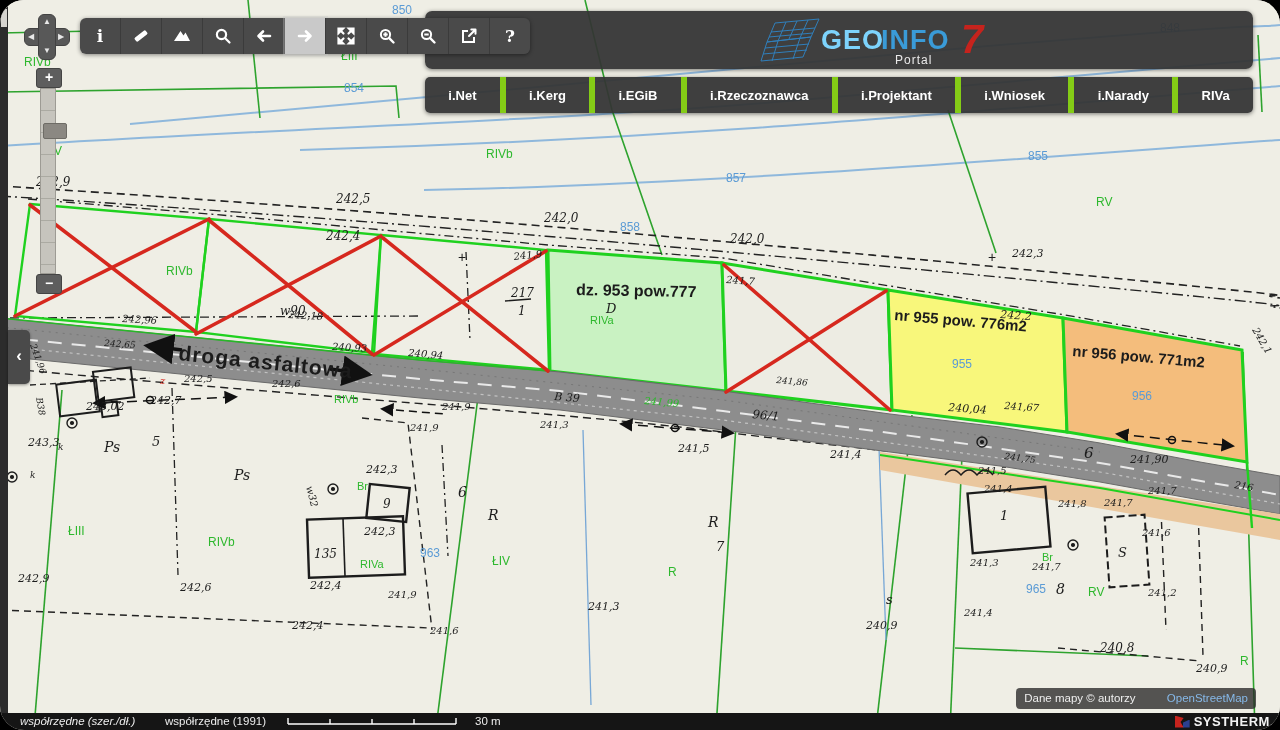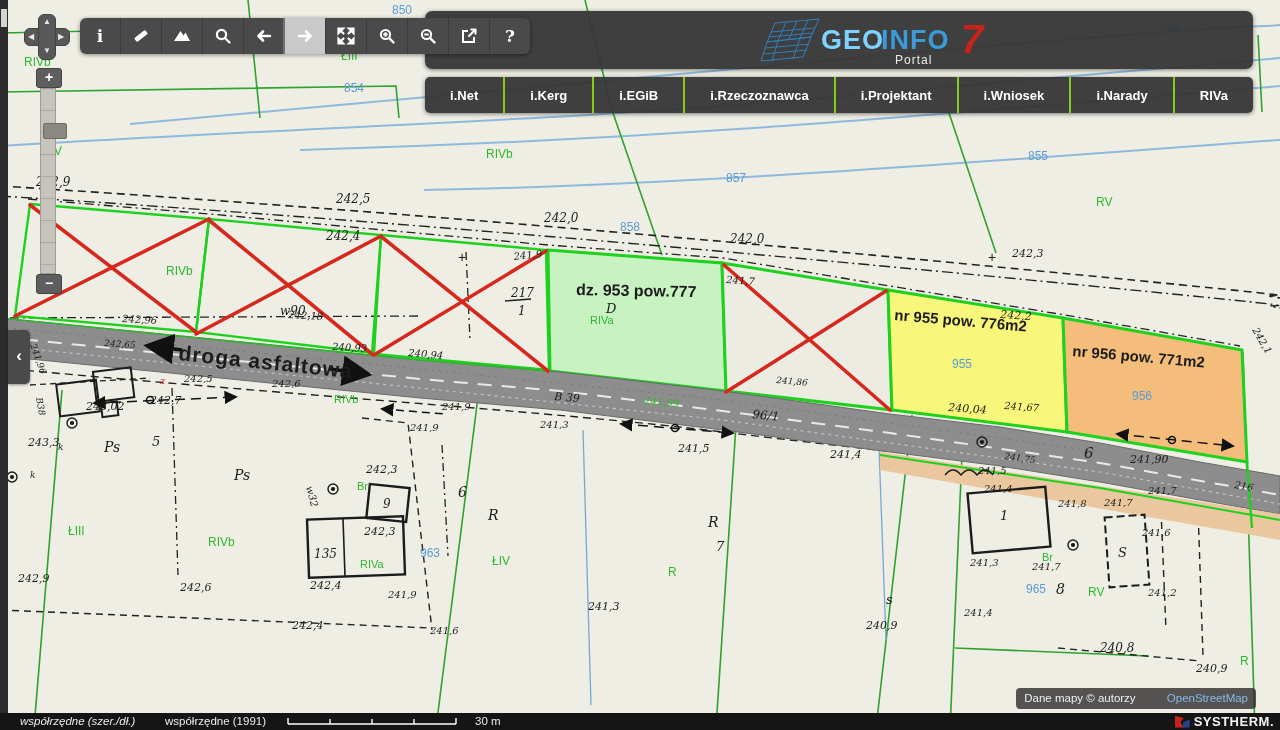--- a/index.html
+++ b/index.html
@@ -1,17 +1,17 @@
 <!DOCTYPE html>
 <html><head>
 <meta charset="utf-8">
 <style>
   html,body{margin:0;padding:0;background:#000;}
   #app{position:relative;width:1280px;height:730px;overflow:hidden;background:#efeee5;
-       font-family:"Liberation Sans",sans-serif;}
+       font-family:"Liberation Sans",sans-serif;border-radius:24px;}
   
   #map-svg{position:absolute;left:0;top:0;z-index:1;}
   .lbl-hw{font-family:"DejaVu Serif",serif;font-style:italic;}
   .lbl-sans{font-family:"Liberation Sans",sans-serif;}
   .lbl-big{font-family:"Liberation Sans",sans-serif;font-weight:bold;}
   .lbl-road{font-family:"Liberation Sans",sans-serif;font-weight:bold;letter-spacing:1px;}
   
   .panel{position:absolute;background:rgba(52,52,52,.94);border-radius:7px;
          box-shadow:0 1px 4px rgba(0,0,0,.5);z-index:10;}
   #left-strip{position:absolute;left:0;top:0;width:8px;height:713px;background:#2c2c2c;z-index:9;}
@@ -49,21 +49,21 @@
   #hdr{left:425px;top:11px;width:828px;height:58px;}
   #logo{position:absolute;left:340px;top:6px;width:240px;height:48px;}
   #logo .word{position:absolute;top:8px;font-weight:bold;font-size:27px;letter-spacing:1px;}
   #logo .geo{left:56px;color:#7dd3fc;}
   #logo .info{left:116px;color:#3a9bd8;}
   #logo .seven{position:absolute;left:196px;top:0px;color:#c6231d;font-size:40px;font-weight:bold;font-style:italic;}
   #logo .portal{position:absolute;left:130px;top:36px;color:#e9e9e9;font-size:12px;letter-spacing:1px;}
   
   #menu{left:425px;top:77px;width:828px;height:36px;display:flex;align-items:stretch;border-radius:5px;}
   .mitem{flex:1 1 auto;display:flex;align-items:center;justify-content:center;color:#fff;
-         font-weight:bold;font-size:13px;cursor:pointer;border-left:2px solid #84cc16;white-space:nowrap;padding:0 10px;}
+         font-weight:bold;font-size:13px;cursor:pointer;border-left:6px solid #84cc16;white-space:nowrap;padding:0 10px;}
   .mitem:first-child{border-left:none;}
   
   #attrib{position:absolute;right:24px;bottom:21px;height:21px;background:rgba(40,40,40,.78);
           border-radius:4px;color:#eee;font-size:11.5px;line-height:21px;padding:0 8px;z-index:11;}
   #attrib a{color:#86b8e8;text-decoration:none;cursor:pointer;padding-left:28px;}
   
   #bbar{position:absolute;left:0;bottom:0;width:1280px;height:17px;background:#151515;z-index:13;
         color:#ececec;font-size:11.5px;}
   #bbar .itm{position:absolute;top:1px;line-height:15px;}
   #brand{position:absolute;right:6px;top:1px;display:flex;align-items:center;gap:4px;

